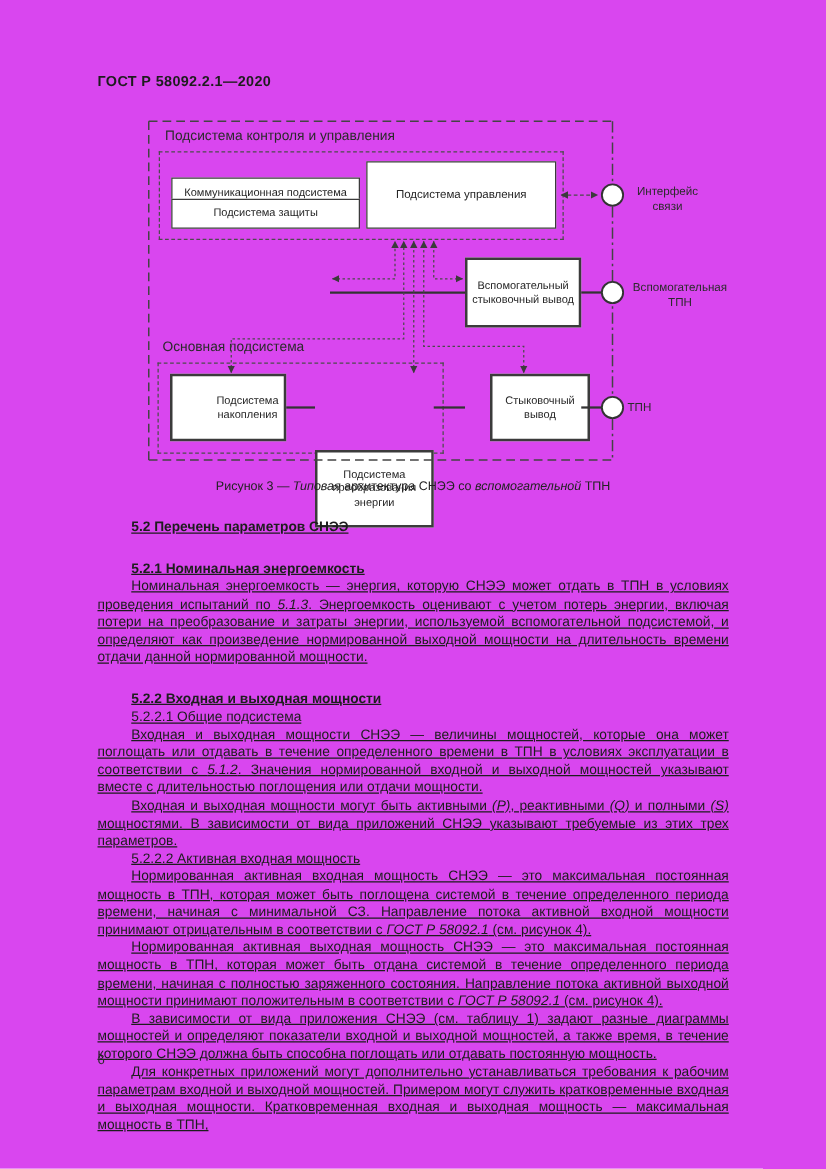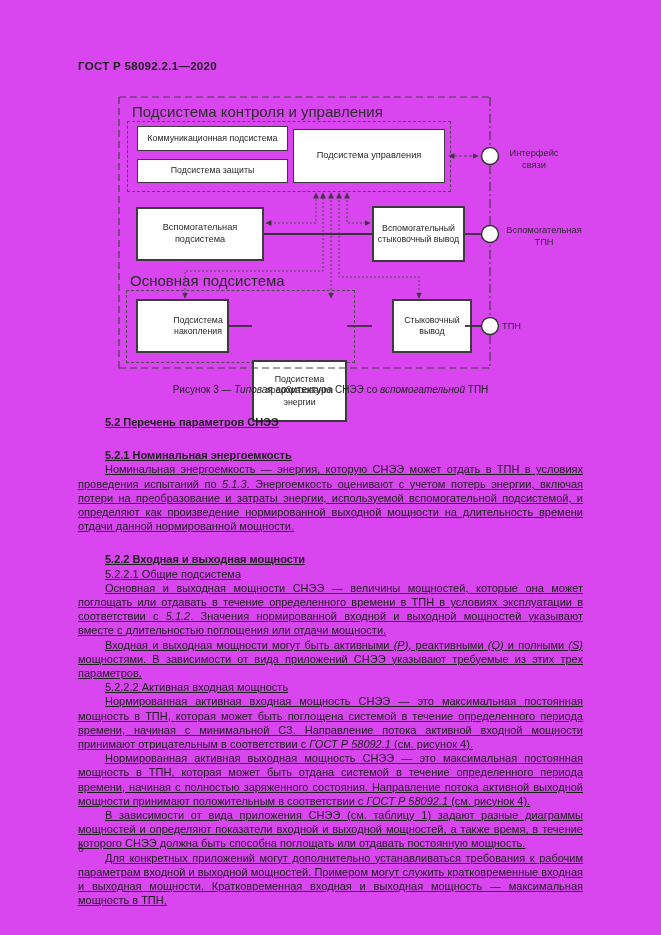--- a/index.html
+++ b/index.html
@@ -15,21 +15,21 @@
   .diagram { position:absolute; left:0; top:90px; width:661px; height:320px; }
   .diagram svg { position:absolute; left:0; top:0; }
   .dbox {
     position:absolute; background:#fff; box-sizing:border-box;
     display:flex; align-items:center; justify-content:center;
     text-align:center; font-size:8.8px; line-height:1.3; color:#262626; padding:2px;
     border:1.3px solid #3b3b3b;
   }
   .dbox.thick { border-width:2px; }
   .dashed-group { position:absolute; border:1px dashed #4c4c4c; box-sizing:border-box; }
-  .dlabel { position:absolute; font-size:15px; color:#2b2b2b; white-space:nowrap; }
+  .dlabel { position:absolute; font-size:11px; color:#2b2b2b; white-space:nowrap; }
   .port-label { position:absolute; font-size:9.3px; line-height:1.3; color:#2b2b2b; text-align:center; }
   .port-label.single { text-align:left; }
   
   .caption { position:absolute; left:0; top:384px; width:661px; text-align:center; font-size:10px; color:#222; }
   
   .body-text {
     position:absolute; left:78px; top:410px; width:505px;
     font-size:11px; line-height:14.2px; color:#1d1d1d;
   }
   .body-text p { margin:0; text-indent:27px;text-decoration:underline; }
@@ -45,25 +45,24 @@
 
 <div class="page">
 
   <div class="doc-header">ГОСТ Р 58092.2.1—2020</div>
 
   <div class="diagram">
 
     <div class="dlabel" style="left:132px; top:13px;">Подсистема контроля и управления</div>
     <div class="dashed-group" style="left:127px; top:31px; width:324px; height:71px;"></div>
 
-    <div class="dbox" style="left:137px; top:36px; width:151px; height:25px;text-align:right;">Коммуникационная подсистема</div>
+    <div class="dbox" style="left:137px; top:52px; width:151px; height:25px;text-align:right;">Коммуникационная подсистема</div>
     <div class="dbox" style="left:137px; top:69px; width:151px; height:24px;">Подсистема защиты</div>
     <div class="dbox" style="left:293px; top:39px; width:152px; height:54px; font-size:9.2px;">Подсистема управления</div>
 
-    <div class="dbox thick" style="left:136px; top:117px; width:128px; height:54px; font-size:9.2px;">Вспомогательная подсистема</div>
     <div class="dbox thick" style="left:372px; top:116px; width:93px; height:56px;">Вспомогательный стыковочный вывод</div>
 
     <div class="dlabel" style="left:130px; top:182px;">Основная подсистема</div>
     <div class="dashed-group" style="left:126px; top:200px; width:229px; height:73px;"></div>
 
     <div class="dbox thick" style="left:136px; top:209px; width:93px; height:54px;padding-left:33px;">Подсистема накопления</div>
     <div class="dbox thick" style="left:252px; top:226px; width:95px; height:62px;margin-top:44px;">Подсистема преобразования энергии</div>
     <div class="dbox thick" style="left:392px; top:209px; width:80px; height:54px;">Стыковочный вывод</div>
 
     <svg width="661" height="320" viewBox="0 0 661 320">
@@ -105,21 +104,21 @@
   </div>
 
   <div class="caption"><span>Рисунок 3 — </span><span class="it">Типовая </span><span>архитектура СНЭЭ со </span><span class="it">вспомогательной </span><span>ТПН</span></div>
 
   <div class="body-text">
       <p class="h"><span>5.2 Перечень параметров СНЭЭ</span></p>
       <p class="h"><span>5.2.1 Номинальная энергоемкость</span></p>
       <p class="p"><span>Номинальная энергоемкость — энергия, которую СНЭЭ может отдать в ТПН в условиях проведения испытаний по </span><span class="it">5.1.3</span><span>. Энергоемкость оценивают с учетом потерь энергии, включая потери на преобразование и затраты энергии, используемой вспомогательной подсистемой, и определяют как произведение нормированной выходной мощности на длительность времени отдачи данной нормированной мощности.</span></p>
       <p class="h"><span>5.2.2 Входная и выходная мощности</span></p>
       <p class="sub"><span>5.2.2.1 Общие подсистема</span></p>
-      <p class="p"><span>Основная и выходная мощности СНЭЭ — величины мощностей, которые она может поглощать или отдавать в течение определенного времени в ТПН в условиях эксплуатации в соответствии с </span><span class="it">5.1.2</span><span>. Значения нормированной входной и выходной мощностей указывают вместе с длительностью поглощения или отдачи мощности.</span></p>
+      <p class="p"><span>Входная и выходная мощности СНЭЭ — величины мощностей, которые она может поглощать или отдавать в течение определенного времени в ТПН в условиях эксплуатации в соответствии с </span><span class="it">5.1.2</span><span>. Значения нормированной входной и выходной мощностей указывают вместе с длительностью поглощения или отдачи мощности.</span></p>
       <p class="p"><span>Входная и выходная мощности могут быть активными </span><span class="it">(P)</span><span>, реактивными </span><span class="it">(Q)</span><span> и полными </span><span class="it">(S)</span><span> мощностями. В зависимости от вида приложений СНЭЭ указывают требуемые из этих трех параметров.</span></p>
       <p class="sub"><span>5.2.2.2 Активная входная мощность</span></p>
       <p class="p"><span>Нормированная активная входная мощность СНЭЭ — это максимальная постоянная мощность в ТПН, которая может быть поглощена системой в течение определенного периода времени, начиная с минимальной СЗ. Направление потока активной входной мощности принимают отрицательным в соответствии с </span><span class="it">ГОСТ Р 58092.1</span><span> (см. рисунок 4).</span></p>
       <p class="p"><span>Нормированная активная выходная мощность СНЭЭ — это максимальная постоянная мощность в ТПН, которая может быть отдана системой в течение определенного периода времени, начиная с полностью заряженного состояния. Направление потока активной выходной мощности принимают положительным в соответствии с </span><span class="it">ГОСТ Р 58092.1</span><span> (см. рисунок 4).</span></p>
       <p class="p"><span>В зависимости от вида приложения СНЭЭ (см. таблицу 1) задают разные диаграммы мощностей и определяют показатели входной и выходной мощностей, а также время, в течение которого СНЭЭ должна быть способна поглощать или отдавать постоянную мощность.</span></p>
       <p class="p"><span>Для конкретных приложений могут дополнительно устанавливаться требования к рабочим параметрам входной и выходной мощностей. Примером могут служить кратковременные входная и выходная мощности. Кратковременная входная и выходная мощность — максимальная мощность в ТПН,</span></p>
     </div>
 
   <div class="page-number">6</div>
 </div>

